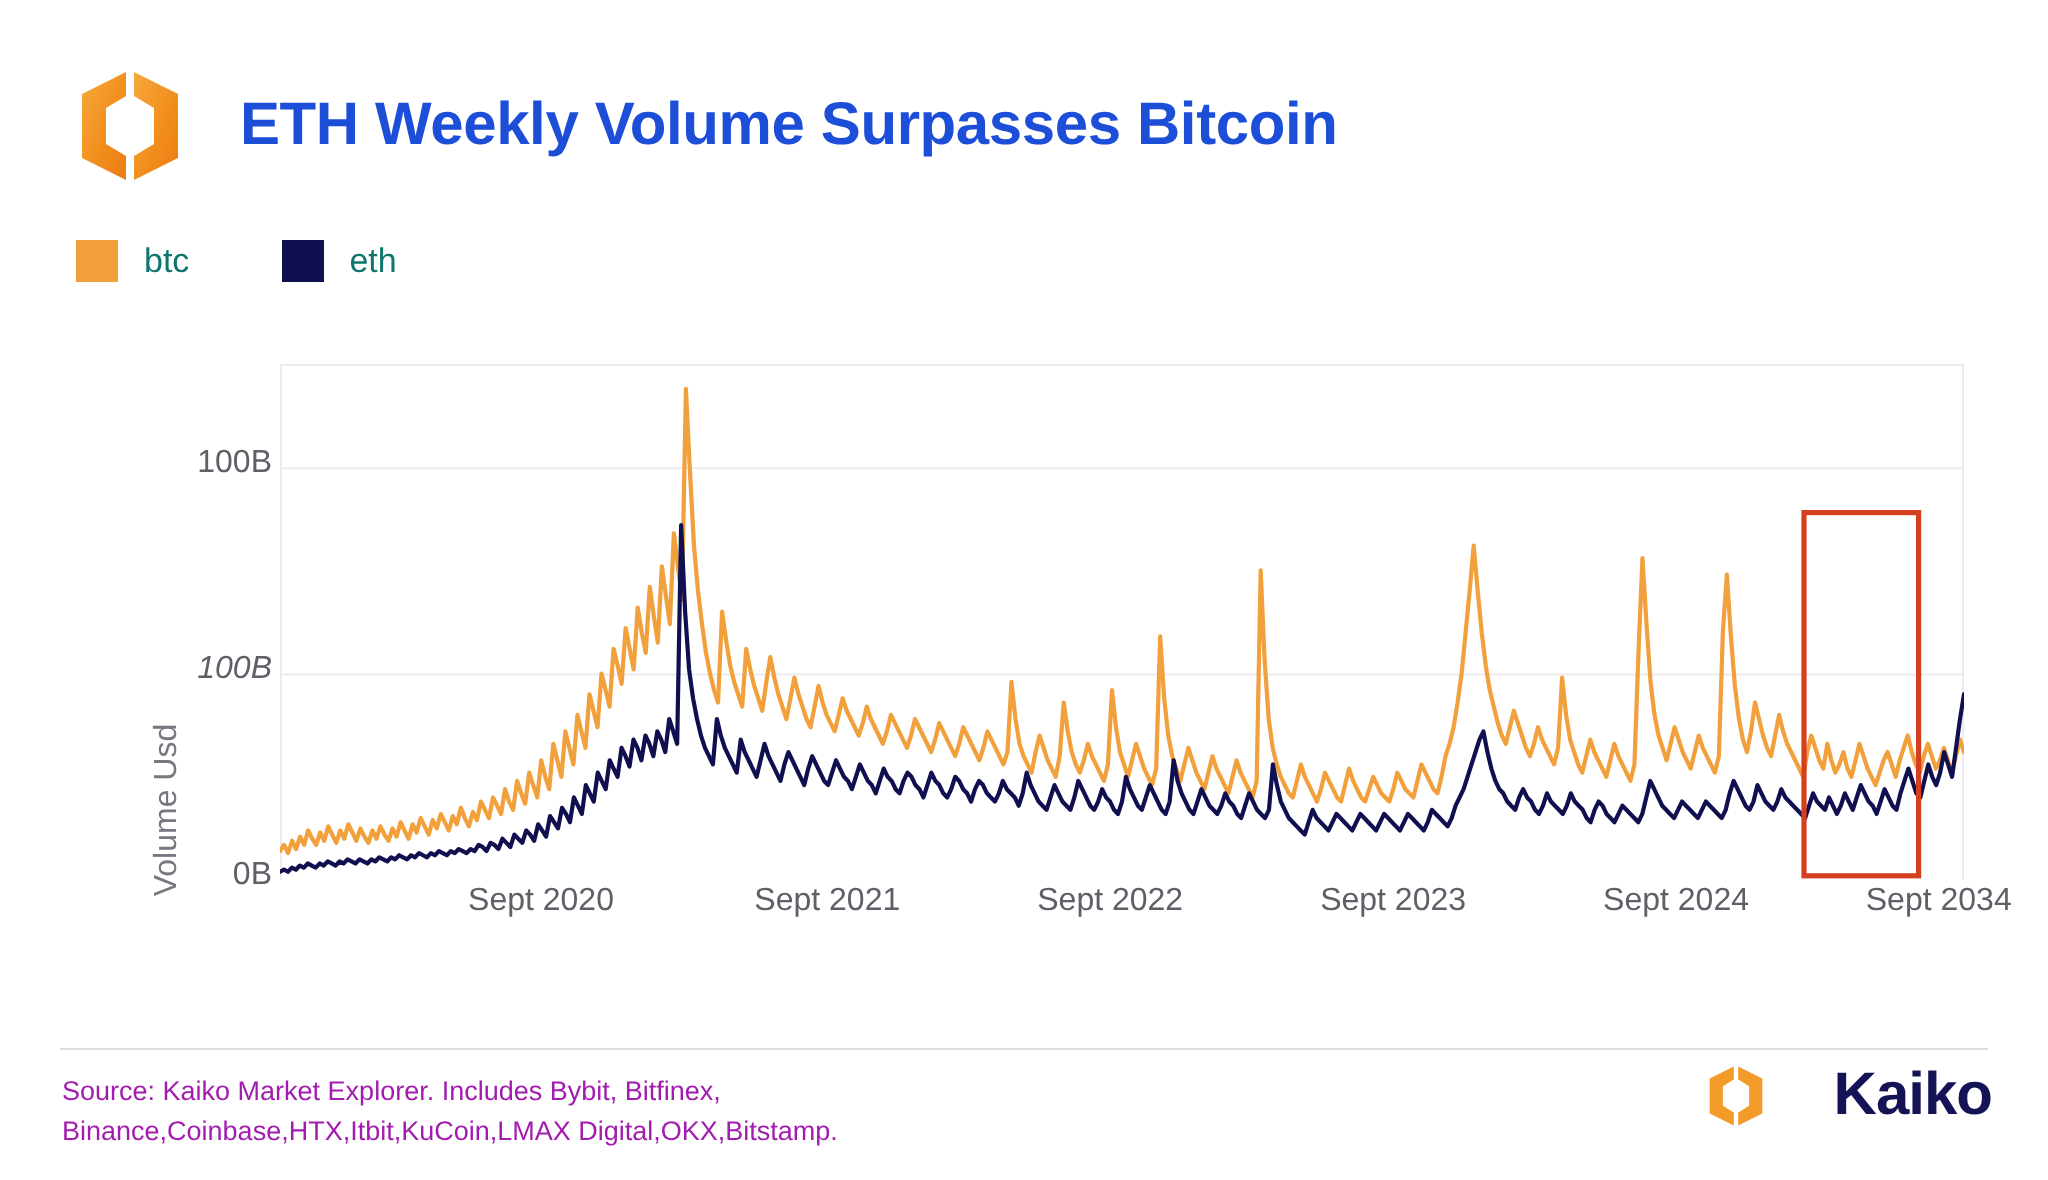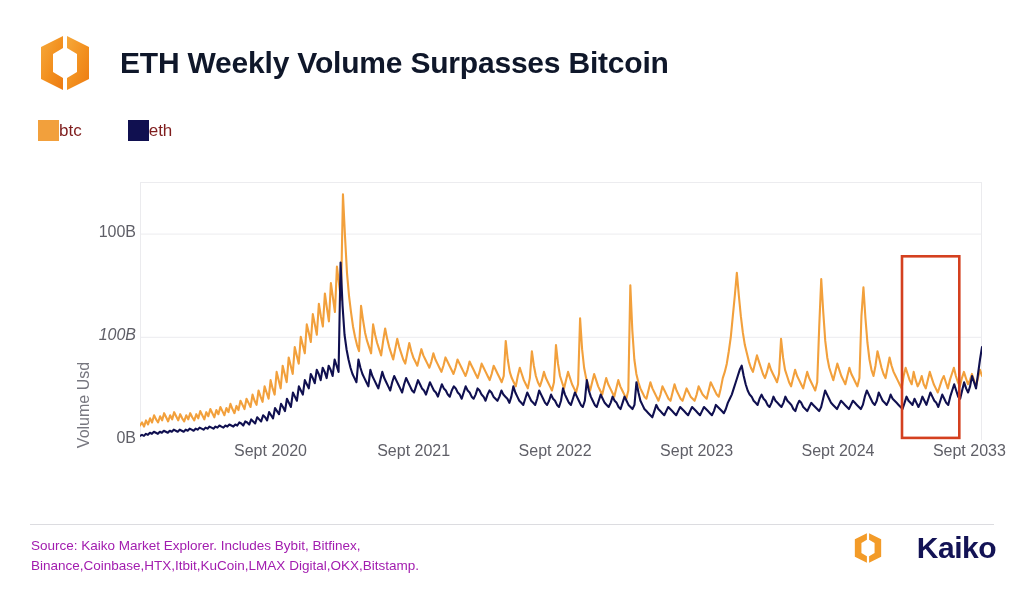--- a/index.html
+++ b/index.html
@@ -12,30 +12,30 @@
   }
   .wrap { position:relative; width:1024px; height:590px; }
 
   
   .header { position:absolute; left:34px; top:34px; display:flex; align-items:center; }
   .logo-mark { width:62px; height:58px; flex:0 0 auto; }
   .title {
     margin-left:24px;
     font-size:30px;
     font-weight:bold;
-    color:#0f172a;
+    color:#1d4ed8;
     letter-spacing:-0.2px;
     white-space:nowrap;
   }
 
   
   .legend { position:absolute; left:38px; top:120px; display:flex; align-items:center; }
   .legend-item { display:flex; align-items:center; margin-right:46px; }
   .legend-swatch { width:21px; height:21px; flex:0 0 auto; }
-  .legend-label { font-size:17px; color:#7f1d1d; }
+  .legend-label { margin-left:13px; font-size:17px; color:#0f766e; }
 
   
   .chart-area { position:absolute; left:0; top:160px; width:1024px; height:340px; }
   .y-axis-title {
     position:absolute;
     left:-6px; top:236px;
     width:180px;
     text-align:center;
     transform:rotate(-90deg);
     transform-origin:center center;
@@ -126,21 +126,21 @@
           <path d="M0.00 253.87 L1.99 252.84 L3.97 253.87 L5.96 251.81 L7.94 252.84 L9.93 250.78 L11.92 251.81 L13.90 249.74 L15.89 250.78 L17.87 251.81 L19.86 249.74 L21.84 250.78 L23.83 248.71 L25.82 249.74 L27.80 250.78 L29.79 248.71 L31.77 249.74 L33.76 247.68 L35.75 248.71 L37.73 249.74 L39.72 247.68 L41.70 248.71 L43.69 249.74 L45.67 247.68 L47.66 248.71 L49.65 246.65 L51.63 247.68 L53.62 248.71 L55.60 246.65 L57.59 247.68 L59.58 245.62 L61.56 246.65 L63.55 247.68 L65.53 245.62 L67.52 246.65 L69.50 244.58 L71.49 245.62 L73.48 246.65 L75.46 244.58 L77.45 245.62 L79.43 243.55 L81.42 244.58 L83.41 245.62 L85.39 243.55 L87.38 244.58 L89.36 242.52 L91.35 243.55 L93.33 244.58 L95.32 242.52 L97.31 243.55 L99.29 240.46 L101.28 241.49 L103.26 243.55 L105.25 239.42 L107.24 240.46 L109.22 242.52 L111.21 237.36 L113.19 239.42 L115.18 241.49 L117.17 235.30 L119.15 237.36 L121.14 239.42 L123.12 233.23 L125.11 235.30 L127.09 238.39 L129.08 230.14 L131.07 233.23 L133.05 236.33 L135.04 226.01 L137.02 229.10 L139.01 232.20 L141.00 221.88 L142.98 224.98 L144.97 229.10 L146.95 216.72 L148.94 220.85 L150.92 224.98 L152.91 210.53 L154.90 214.66 L156.88 218.78 L158.87 204.34 L160.85 208.46 L162.84 212.59 L164.83 198.14 L166.81 202.27 L168.80 206.40 L170.78 191.95 L172.77 196.08 L174.75 201.24 L176.74 187.82 L178.73 191.95 L180.71 198.14 L182.70 185.76 L184.68 189.89 L186.67 196.08 L188.66 183.70 L190.64 187.82 L192.63 194.02 L194.61 177.50 L196.60 183.70 L198.58 189.89 L200.57 80.50 L202.56 123.84 L204.54 152.74 L206.53 167.18 L208.51 177.50 L210.50 185.76 L212.49 191.95 L214.47 196.08 L216.46 200.21 L218.44 177.50 L220.43 185.76 L222.42 191.95 L224.40 196.08 L226.39 200.21 L228.37 204.34 L230.36 187.82 L232.34 194.02 L234.33 198.14 L236.32 202.27 L238.30 206.40 L240.29 198.14 L242.27 189.89 L244.26 196.08 L246.25 200.21 L248.23 204.34 L250.22 208.46 L252.20 200.21 L254.19 194.02 L256.17 198.14 L258.16 202.27 L260.15 206.40 L262.13 210.53 L264.12 202.27 L266.10 196.08 L268.09 200.21 L270.08 204.34 L272.06 208.46 L274.05 210.53 L276.03 204.34 L278.02 198.14 L280.00 202.27 L281.99 206.40 L283.98 208.46 L285.96 212.59 L287.95 206.40 L289.93 200.21 L291.92 204.34 L293.91 208.46 L295.89 210.53 L297.88 214.66 L299.86 208.46 L301.85 202.27 L303.83 206.40 L305.82 208.46 L307.81 212.59 L309.79 214.66 L311.78 208.46 L313.76 204.34 L315.75 206.40 L317.74 210.53 L319.72 212.59 L321.71 216.72 L323.69 210.53 L325.68 204.34 L327.67 208.46 L329.65 210.53 L331.64 214.66 L333.62 216.72 L335.61 212.59 L337.59 206.40 L339.58 208.46 L341.57 212.59 L343.55 214.66 L345.54 218.78 L347.52 212.59 L349.51 208.46 L351.50 210.53 L353.48 214.66 L355.47 216.72 L357.45 218.78 L359.44 214.66 L361.42 208.46 L363.41 212.59 L365.40 214.66 L367.38 216.72 L369.37 220.85 L371.35 214.66 L373.34 204.34 L375.33 210.53 L377.31 214.66 L379.30 218.78 L381.28 220.85 L383.27 222.91 L385.25 216.72 L387.24 210.53 L389.23 214.66 L391.21 218.78 L393.20 220.85 L395.18 222.91 L397.17 216.72 L399.16 208.46 L401.14 212.59 L403.13 216.72 L405.11 220.85 L407.10 222.91 L409.08 218.78 L411.07 212.59 L413.06 216.72 L415.04 218.78 L417.03 222.91 L419.01 224.98 L421.00 218.78 L422.99 206.40 L424.97 212.59 L426.96 216.72 L428.94 220.85 L430.93 222.91 L432.92 216.72 L434.90 210.53 L436.89 214.66 L438.87 218.78 L440.86 222.91 L442.84 224.98 L444.83 218.78 L446.82 198.14 L448.80 208.46 L450.79 214.66 L452.77 218.78 L454.76 222.91 L456.75 224.98 L458.73 218.78 L460.72 212.59 L462.70 216.72 L464.69 220.85 L466.67 222.91 L468.66 224.98 L470.65 220.85 L472.63 214.66 L474.62 218.78 L476.60 220.85 L478.59 224.98 L480.58 227.04 L482.56 220.85 L484.55 214.66 L486.53 218.78 L488.52 222.91 L490.50 224.98 L492.49 227.04 L494.48 222.91 L496.46 200.21 L498.45 210.53 L500.43 218.78 L502.42 222.91 L504.41 227.04 L506.39 229.10 L508.38 231.17 L510.36 233.23 L512.35 235.30 L514.33 229.10 L516.32 222.91 L518.31 227.04 L520.29 229.10 L522.28 231.17 L524.26 233.23 L526.25 229.10 L528.24 224.98 L530.22 227.04 L532.21 229.10 L534.19 231.17 L536.18 233.23 L538.17 229.10 L540.15 224.98 L542.14 227.04 L544.12 229.10 L546.11 231.17 L548.09 233.23 L550.08 229.10 L552.07 224.98 L554.05 227.04 L556.04 229.10 L558.02 231.17 L560.01 233.23 L562.00 229.10 L563.98 224.98 L565.97 227.04 L567.95 229.10 L569.94 231.17 L571.92 233.23 L573.91 229.10 L575.90 222.91 L577.88 224.98 L579.87 227.04 L581.85 229.10 L583.84 231.17 L585.83 227.04 L587.81 220.85 L589.80 216.72 L591.78 212.59 L593.77 206.40 L595.75 200.21 L597.74 194.02 L599.73 187.82 L601.71 183.70 L603.70 194.02 L605.68 202.27 L607.67 208.46 L609.66 212.59 L611.64 214.66 L613.63 218.78 L615.61 220.85 L617.60 222.91 L619.58 216.72 L621.57 212.59 L623.56 216.72 L625.54 218.78 L627.53 222.91 L629.51 224.98 L631.50 220.85 L633.49 214.66 L635.47 218.78 L637.46 220.85 L639.44 222.91 L641.43 224.98 L643.42 220.85 L645.40 214.66 L647.39 218.78 L649.37 220.85 L651.36 222.91 L653.34 227.04 L655.33 229.10 L657.32 222.91 L659.30 218.78 L661.29 220.85 L663.27 224.98 L665.26 227.04 L667.25 229.10 L669.23 224.98 L671.22 220.85 L673.20 222.91 L675.19 224.98 L677.17 227.04 L679.16 229.10 L681.15 224.98 L683.13 216.72 L685.12 208.46 L687.10 212.59 L689.09 216.72 L691.08 220.85 L693.06 222.91 L695.05 224.98 L697.03 227.04 L699.02 222.91 L701.00 218.78 L702.99 220.85 L704.98 222.91 L706.96 224.98 L708.95 227.04 L710.93 222.91 L712.92 218.78 L714.91 220.85 L716.89 222.91 L718.88 224.98 L720.86 227.04 L722.85 222.91 L724.83 214.66 L726.82 208.46 L728.81 212.59 L730.79 216.72 L732.78 220.85 L734.76 222.91 L736.75 218.78 L738.74 210.53 L740.72 214.66 L742.71 218.78 L744.69 220.85 L746.68 222.91 L748.67 218.78 L750.65 212.59 L752.64 216.72 L754.62 218.78 L756.61 220.85 L758.59 222.91 L760.58 224.98 L762.57 227.04 L764.55 220.85 L766.54 214.66 L768.52 218.78 L770.51 220.85 L772.50 222.91 L774.48 216.72 L776.47 220.85 L778.45 224.98 L780.44 220.85 L782.42 214.66 L784.41 218.78 L786.40 222.91 L788.38 216.72 L790.37 210.53 L792.35 214.66 L794.34 218.78 L796.33 220.85 L798.31 224.98 L800.30 218.78 L802.28 212.59 L804.27 216.72 L806.25 220.85 L808.24 222.91 L810.23 214.66 L812.21 208.46 L814.20 202.27 L816.18 208.46 L818.17 214.66 L820.16 216.72 L822.14 208.46 L824.13 200.21 L826.11 206.40 L828.10 210.53 L830.08 204.34 L832.07 194.02 L834.06 200.21 L836.04 206.40 L838.03 191.95 L840.01 177.50 L842.00 165.12" fill="none" stroke="#101050" stroke-width="2.1" stroke-linejoin="round" stroke-linecap="round"></path>
           <rect x="762.0" y="74.3" width="57.3" height="181.6" fill="none" stroke="#D4401F" stroke-width="2.6"></rect>
         </svg>
     </div>
     <div class="x-ticks" id="x-ticks">
         <div class="x-tick" style="left: 130.51px;">Sept 2020</div>
         <div class="x-tick" style="left: 273.65px;">Sept 2021</div>
         <div class="x-tick" style="left: 415.106px;">Sept 2022</div>
         <div class="x-tick" style="left: 556.562px;">Sept 2023</div>
         <div class="x-tick" style="left: 698.018px;">Sept 2024</div>
-        <div class="x-tick" style="left: 829.37px;">Sept 2033</div>
+        <div class="x-tick" style="left: 829.37px;">Sept 2034</div>
       </div>
   </div>
 
   <div class="footer-rule"></div>
   <div class="source">Source: Kaiko Market Explorer. Includes Bybit, Bitfinex, Binance,Coinbase,HTX,Itbit,KuCoin,LMAX Digital,OKX,Bitstamp.</div>
   <div class="footer-brand">
     <span class="footer-logo-mark">
       <svg viewBox="0 0 62 58" width="34" height="32" aria-hidden="true">
         <path d="M29 2 L7 13 L7 45 L29 56 L29 44 L19 38 L19 20 L29 14 Z" fill="#F39B28"></path>
         <path d="M33 2 L55 13 L55 45 L33 56 L33 44 L43 38 L43 20 L33 14 Z" fill="#F39B28"></path>

